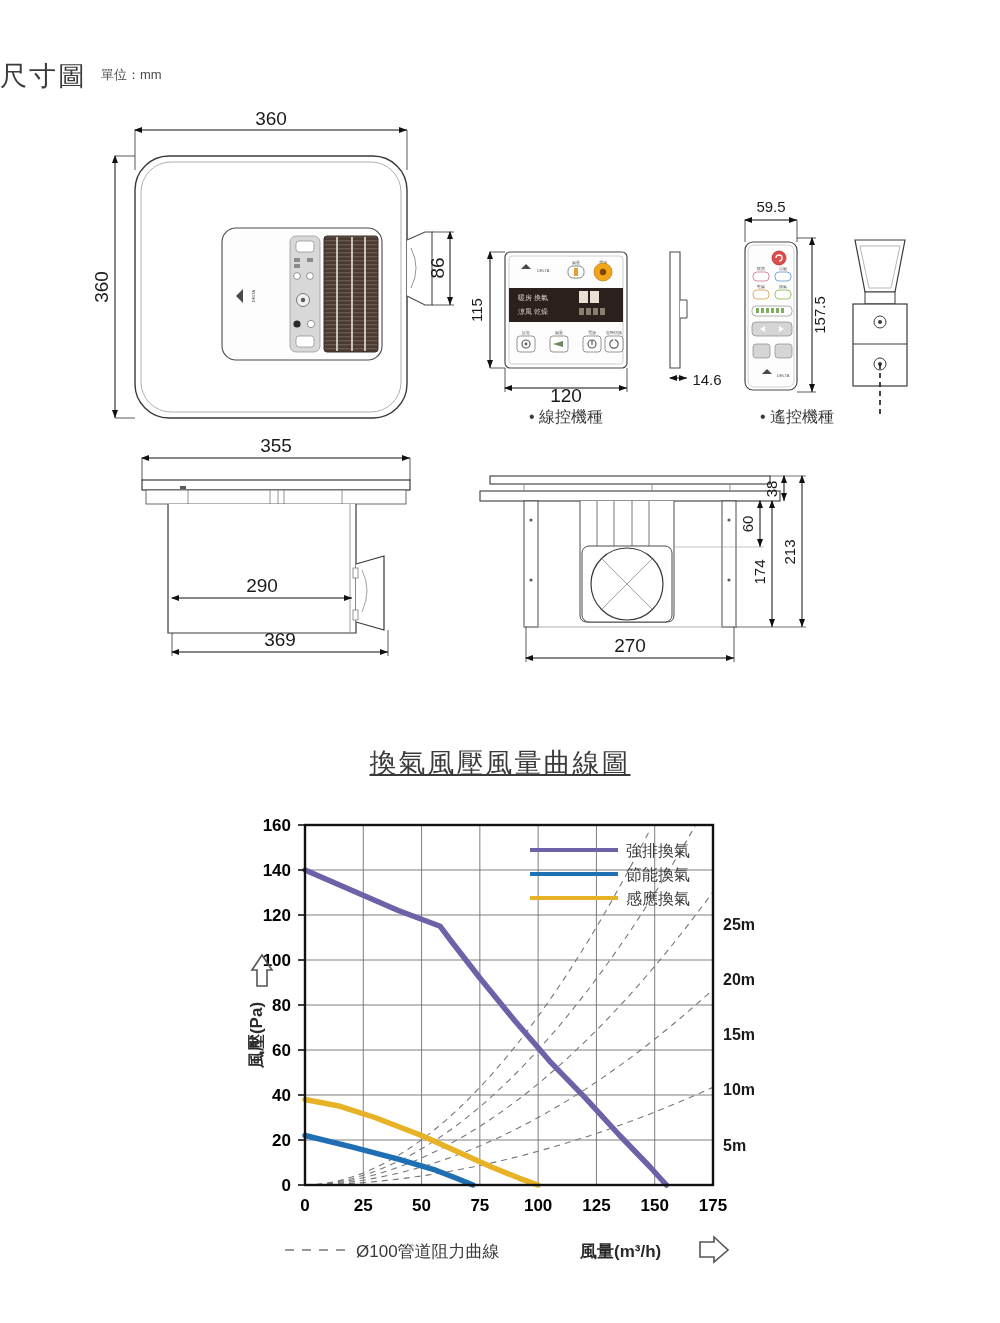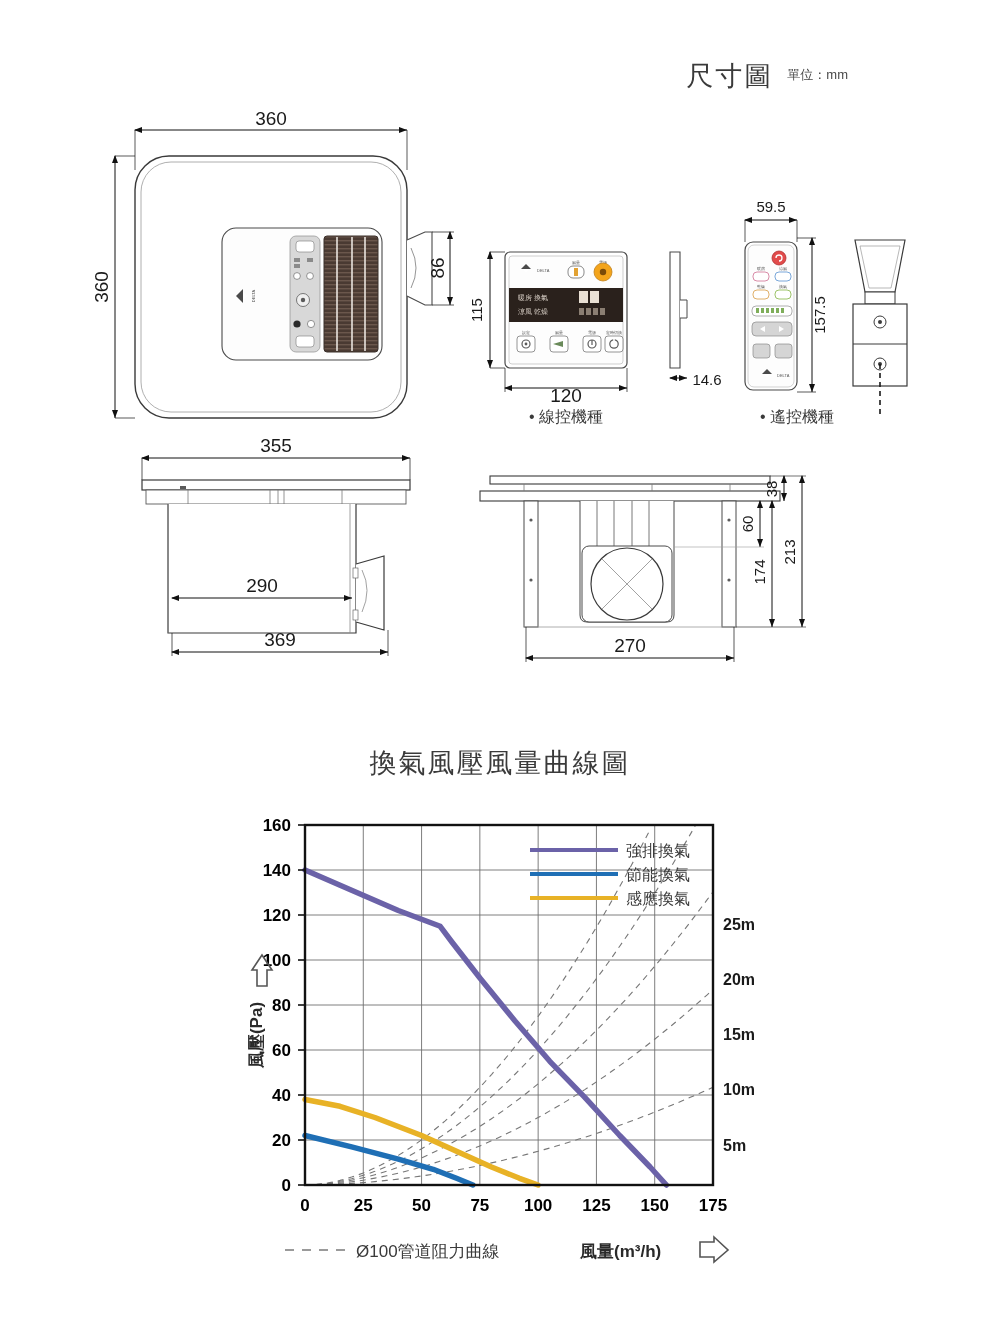--- a/index.html
+++ b/index.html
@@ -5,27 +5,27 @@
   html,body{margin:0;padding:0;}
   body{
     width:1000px;height:1323px;background:#ffffff;
     font-family:"Liberation Sans","DejaVu Sans",sans-serif;
     color:#231f20;position:relative;overflow:hidden;
   }
   .page{position:relative;width:1000px;height:1323px;}
 
   
   .dim-title{
-    position:absolute;left:0;top:58px;width:848px;text-align:right;
+    position:absolute;left:0;top:58px;width:848px;text-align:left;
     font-size:27px;letter-spacing:2px;color:#3a3a3a;
   }
   .dim-title .unit{font-size:13px;letter-spacing:0;margin-left:14px;color:#4a4a4a;vertical-align:6px;}
   .curve-title{
     position:absolute;left:0;top:745px;width:1000px;text-align:center;
-    font-size:27px;letter-spacing:2px;color:#3a3a3a;
+    font-size:27px;letter-spacing:2px;color:#3a3a3a;text-decoration:underline;
   }
 
   
   .svgwrap{position:absolute;}
   svg{display:block;overflow:visible;}
 
   
   .axnum{font-size:17px;fill:#000;font-family:"Liberation Sans",sans-serif;font-weight:bold;}
   .legtxt{font-size:16px;fill:#3a3a3a;font-family:"Liberation Sans",sans-serif;}
   .dlabel{font-size:16px;fill:#1a1a1a;font-family:"Liberation Sans",sans-serif;font-weight:bold;}

